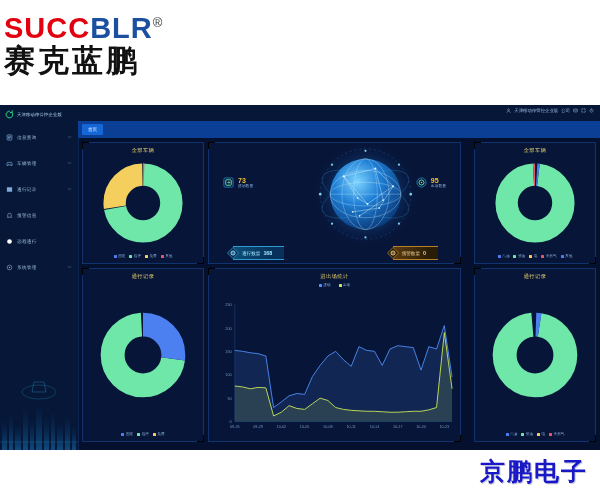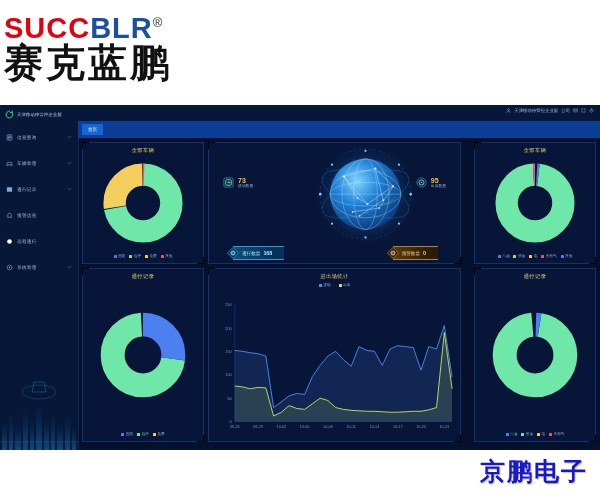--- a/index.html
+++ b/index.html
@@ -5,21 +5,21 @@
   html,body{margin:0;padding:0;background:#ffffff;}
   body{width:600px;height:500px;overflow:hidden;font-family:"Liberation Sans","DejaVu Sans",sans-serif;}
 
   
   #brand-header{position:absolute;left:0;top:0;width:600px;height:105px;background:#ffffff;}
   #brand-logo{position:absolute;left:4px;top:8px;}
   .logo-line1{font-size:29px;font-weight:bold;letter-spacing:1px;line-height:30px;white-space:nowrap;}
   .logo-succ{color:#e3000f;}
   .logo-blr{color:#1b4fa0;}
   .logo-reg{color:#333;font-size:13px;vertical-align:super;font-weight:normal;}
-  .logo-line2{font-family:Liberation Sans, sans-serif;font-size:39px;font-weight:bold;color:#111;letter-spacing:3px;line-height:36px;margin-top:2px;white-space:nowrap;}
+  .logo-line2{font-family:Liberation Mono, monospace;font-size:31px;font-weight:bold;color:#111;letter-spacing:3px;line-height:36px;margin-top:2px;white-space:nowrap;}
 
   
   #app-window{position:absolute;left:0;top:105px;width:600px;height:345px;background:#04102e;overflow:hidden;}
 
   
   #sidebar{position:absolute;left:0;top:0;width:78px;height:345px;background:#061737;border-right:1px solid #0c2450;overflow:hidden;}
   #sidebar-bg-city{position:absolute;left:0;bottom:0;width:78px;height:120px;opacity:.65;}
   #sidebar-brand{position:relative;height:19px;display:flex;align-items:center;padding-left:5px;gap:3px;}
   .brand-mark{width:9px;height:9px;flex:0 0 auto;color:#25e08a;}
   #sidebar-brand-text{font-size:4.3px;color:#b9d4f2;white-space:nowrap;letter-spacing:.2px;}

